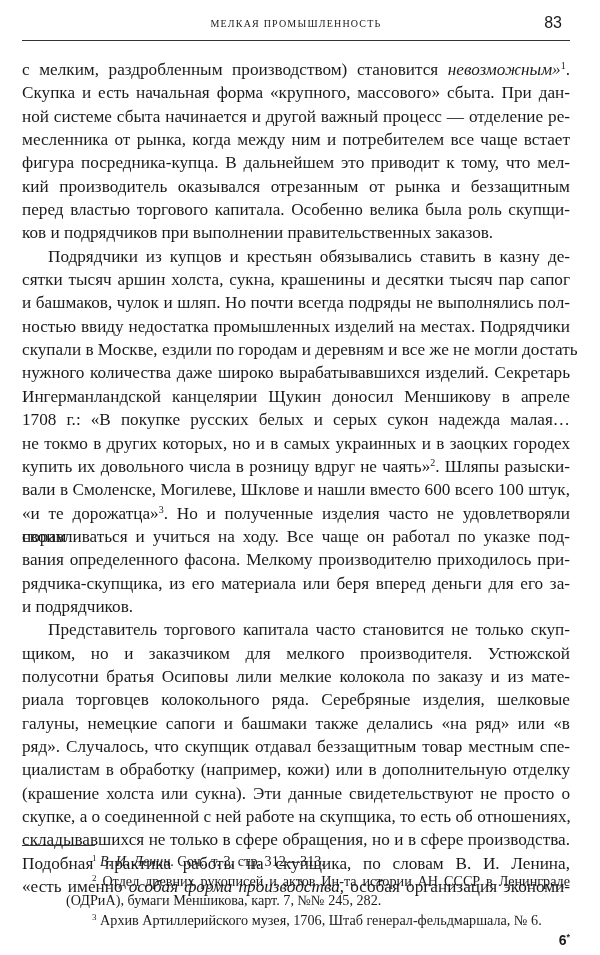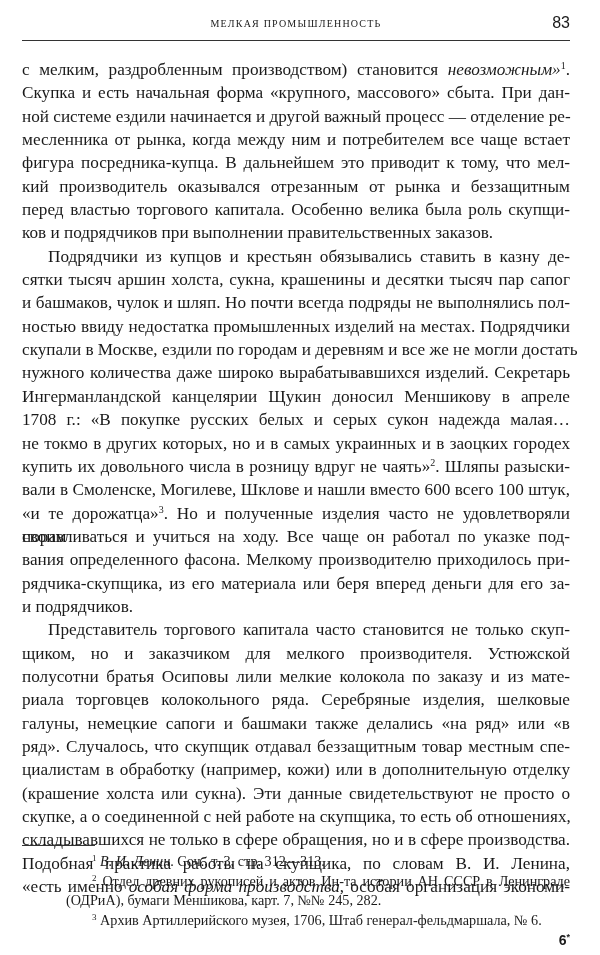--- a/index.html
+++ b/index.html
@@ -1,21 +1,21 @@
 <!DOCTYPE html>
 <html><head>
 <meta charset="utf-8">
 <style>
   html, body { margin:0; padding:0; background:#ffffff; }
   body { width:600px; height:955px; position:relative; overflow:hidden; color:#1a1a1a;
          font-family:"Liberation Serif","DejaVu Serif",serif; }
   .header { position:absolute; left:22px; top:14px; width:548px; height:24px; }
   .running-title { position:absolute; left:0; right:0; top:4px; text-align:center;
          font-size:10px; letter-spacing:1.2px; }
-  .page-number { position:absolute; right:0; top:0; font-size:16px;
+  .page-number { position:absolute; right:8px; top:0; font-size:16px;
          font-family:"Liberation Sans","DejaVu Sans",sans-serif; }
   .header-rule { position:absolute; left:22px; top:40px; width:548px; height:0;
          border-top:1.3px solid #333; }
   .body-text { position:absolute; left:22px; top:58px; width:548px; }
   .line { display:block; height:23.35px; line-height:23.35px; font-size:17.2px;
           text-align:justify; text-align-last:justify; white-space:nowrap; overflow:visible; }
   .line.last { text-align-last:left; }
   .line.indent { padding-left:26px; }
   .line span { white-space:normal; }
   i { font-style:italic; }
@@ -37,21 +37,21 @@
 <div class="header">
   <div class="running-title">МЕЛКАЯ ПРОМЫШЛЕННОСТЬ</div>
   <div class="page-number">83</div>
 </div>
 <div class="header-rule"></div>
 
 <div class="body-text">
 
   <span class="line"><span>с мелким, раздробленным производством) становится </span><i>невозможным»</i><sup>1</sup><span>.</span></span>
   <span class="line">Скупка и есть начальная форма «крупного, массового» сбыта. При дан-</span>
-  <span class="line">ной системе ездили начинается и другой важный процесс — отделение ре-</span>
+  <span class="line">ной системе сбыта начинается и другой важный процесс — отделение ре-</span>
   <span class="line">месленника от рынка, когда между ним и потребителем все чаще встает</span>
   <span class="line">фигура посредника-купца. В дальнейшем это приводит к тому, что мел-</span>
   <span class="line">кий производитель оказывался отрезанным от рынка и беззащитным</span>
   <span class="line">перед властью торгового капитала. Особенно велика была роль скупщи-</span>
   <span class="line last">ков и подрядчиков при выполнении правительственных заказов.</span>
 
   <span class="line indent">Подрядчики из купцов и крестьян обязывались ставить в казну де-</span>
   <span class="line">сятки тысяч аршин холста, сукна, крашенины и десятки тысяч пар сапог</span>
   <span class="line">и башмаков, чулок и шляп. Но почти всегда подряды не выполнялись пол-</span>
   <span class="line">ностью ввиду недостатка промышленных изделий на местах. Подрядчики</span>

